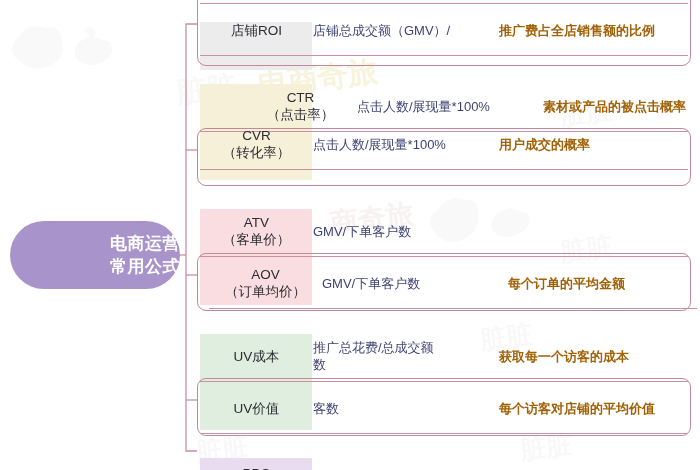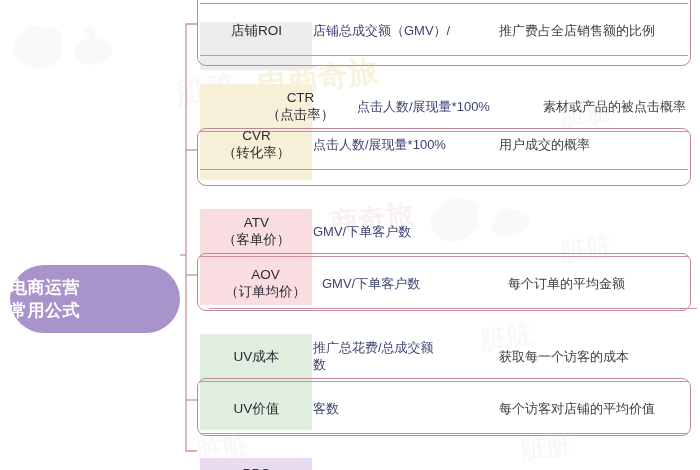--- a/index.html
+++ b/index.html
@@ -16,24 +16,23 @@
   .wm{position:absolute;pointer-events:none;user-select:none;white-space:nowrap;font-weight:700;}
   .wm-gray{color:rgba(120,120,120,0.055);}
   .wm-yellow{color:rgba(222,196,86,0.20);}
   .wm-pink{color:rgba(214,160,170,0.16);}
   .wm-blob{position:absolute;pointer-events:none;opacity:.045;}
 
   
   #root-node{
     position:absolute;left:10px;top:221px;width:170px;height:68px;
     background:#a894ca;border-radius:34px;
-    display:flex;flex-direction:column;align-items:flex-start;justify-content:center;
+    display:flex;flex-direction:column;align-items:flex-end;justify-content:center;
     color:#ffffff;font-weight:700;font-size:17px;line-height:23px;
     letter-spacing:.5px;
-    margin-top:44px;
   }
   #root-node span{display:block;}
 
   
   #links{position:absolute;left:0;top:0;width:700px;height:470px;}
 
   
   .group{position:absolute;left:197px;width:494px;}
   .grp-box{
     position:absolute;left:0;width:494px;
@@ -55,21 +54,21 @@
   }
   .cell-formula{
     flex:0 0 186px;width:186px;
     display:flex;align-items:center;
     font-size:13px;color:#3c4372;line-height:17px;
     padding-right:6px;box-sizing:border-box;
   }
   .cell-desc{
     flex:1 1 auto;
     display:flex;align-items:center;
-    font-size:13px;color:#404040;line-height:17px;
+    font-size:13px;color:#a16207;line-height:17px;font-weight:bold;
   }
   .row.two-line .cell-label{justify-content:center;}
   .row .underline{
     position:absolute;left:0;bottom:0;height:1px;width:488px;background:#c9909f;
   }
 
   
   .hl-none{background:transparent;}
   .hl-gray{background:#ececed;}
   .hl-cream{background:#f7f0d8;}

